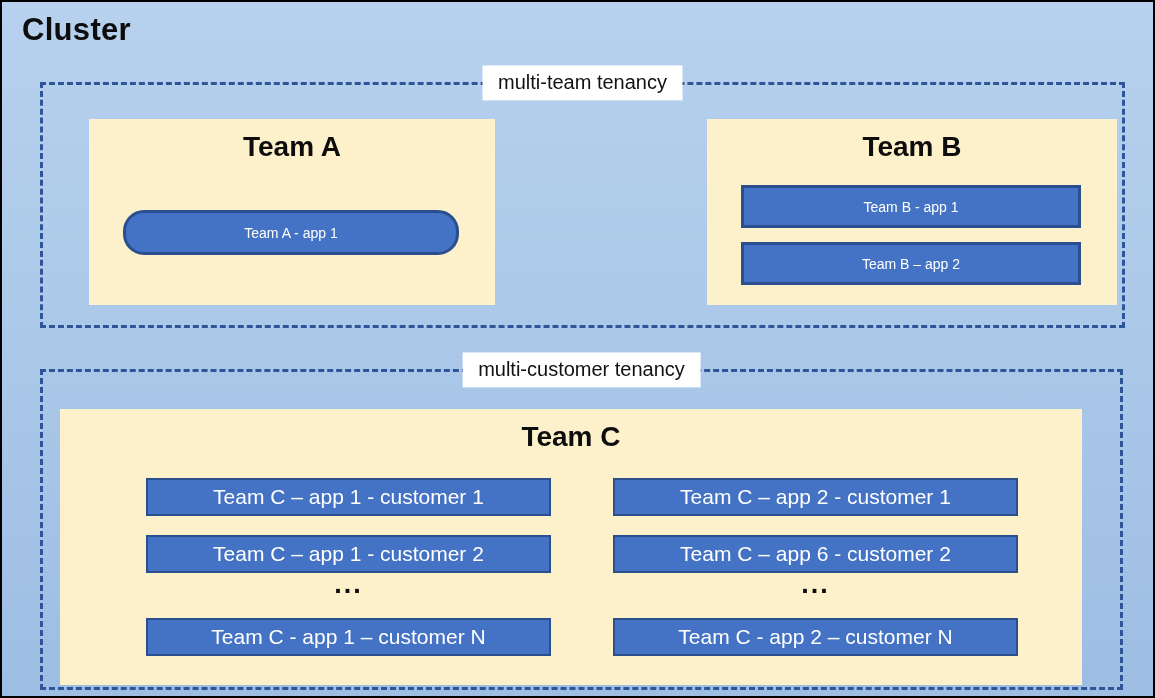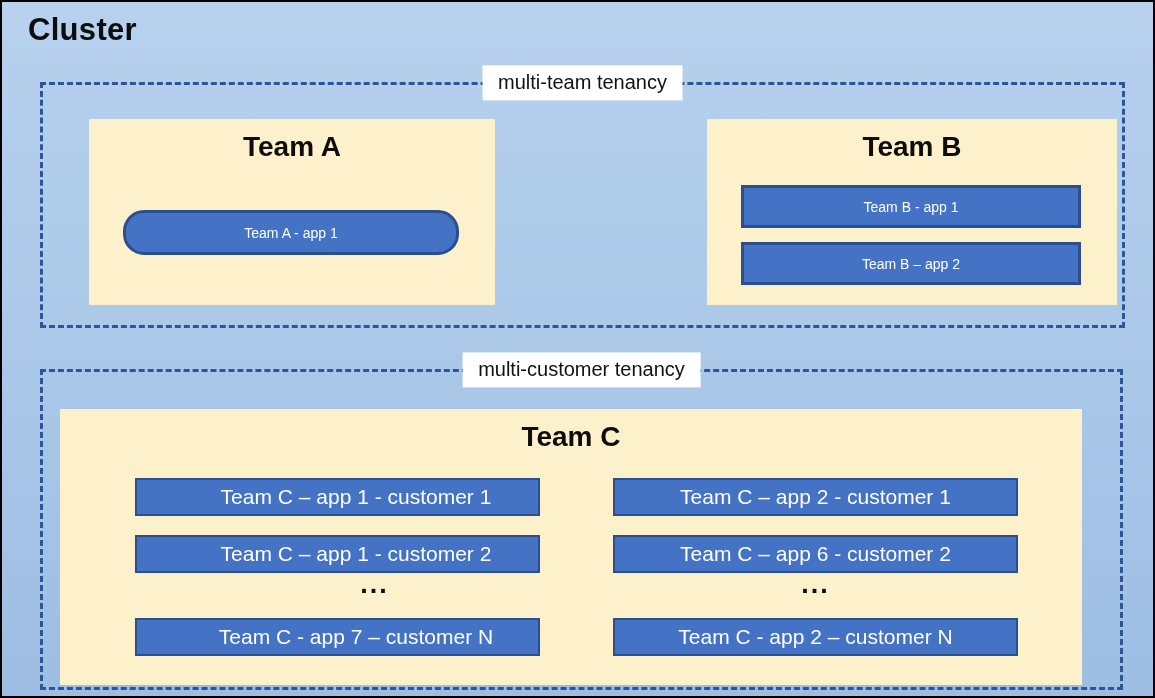--- a/index.html
+++ b/index.html
@@ -8,21 +8,21 @@
     width: 1155px;
     height: 698px;
     box-sizing: border-box;
     border: 2px solid #000000;
     background: linear-gradient(180deg, #B7D1EE 0%, #ACC9E9 45%, #9DBDE3 100%);
     font-family: "Liberation Sans", "DejaVu Sans", sans-serif;
     overflow: hidden;
   }
   .cluster-title {
     position: absolute;
-    left: 26px;
+    left: 20px;
     top: 10px;
     font-size: 31px;
     font-weight: 700;
     color: #0d0d0d;
     letter-spacing: 0.3px;
   }
   .dashed-box {
     position: absolute;
     box-sizing: border-box;
     border: 3px dashed #2E5597;
@@ -69,21 +69,21 @@
   }
   .app-a1 { left: 34px; top: 91px;  width: 336px; height: 45px; border-radius: 21px; }
   .app-b1 { left: 34px; top: 66px;  width: 340px; height: 43px; }
   .app-b2 { left: 34px; top: 123px; width: 340px; height: 43px; }
   .tc-app {
     border-width: 2px;
     width: 405px;
     height: 38px;
     font-size: 21px;
   }
-  .col-left  { left: 75px; padding-left: 37px; }
+  .col-left  { left: 86px; }
   .col-right { left: 553px; }
   .row-1 { top: 69px; }
   .row-2 { top: 126px; }
   .row-n { top: 209px; }
   .ellipsis {
     position: absolute;
     width: 405px;
     top: 160px;
     text-align: center;
     font-size: 27px;
@@ -117,21 +117,21 @@
 
   <div class="dashed-box multi-customer">
     <div class="group-label">multi-customer tenancy</div>
 
     <div class="team-box team-c">
       <div class="team-title">Team C</div>
 
       <div class="app-box tc-app col-left row-1">Team C – app 1 - customer 1</div>
       <div class="app-box tc-app col-left row-2">Team C – app 1 - customer 2</div>
       <div class="ellipsis col-left">...</div>
-      <div class="app-box tc-app col-left row-n">Team C - app 7 – customer N</div>
+      <div class="app-box tc-app col-left row-n">Team C - app 1 – customer N</div>
 
       <div class="app-box tc-app col-right row-1">Team C – app 2 - customer 1</div>
       <div class="app-box tc-app col-right row-2">Team C – app 6 - customer 2</div>
       <div class="ellipsis col-right">...</div>
       <div class="app-box tc-app col-right row-n">Team C - app 2 – customer N</div>
     </div>
   </div>
 
 </div>
 

